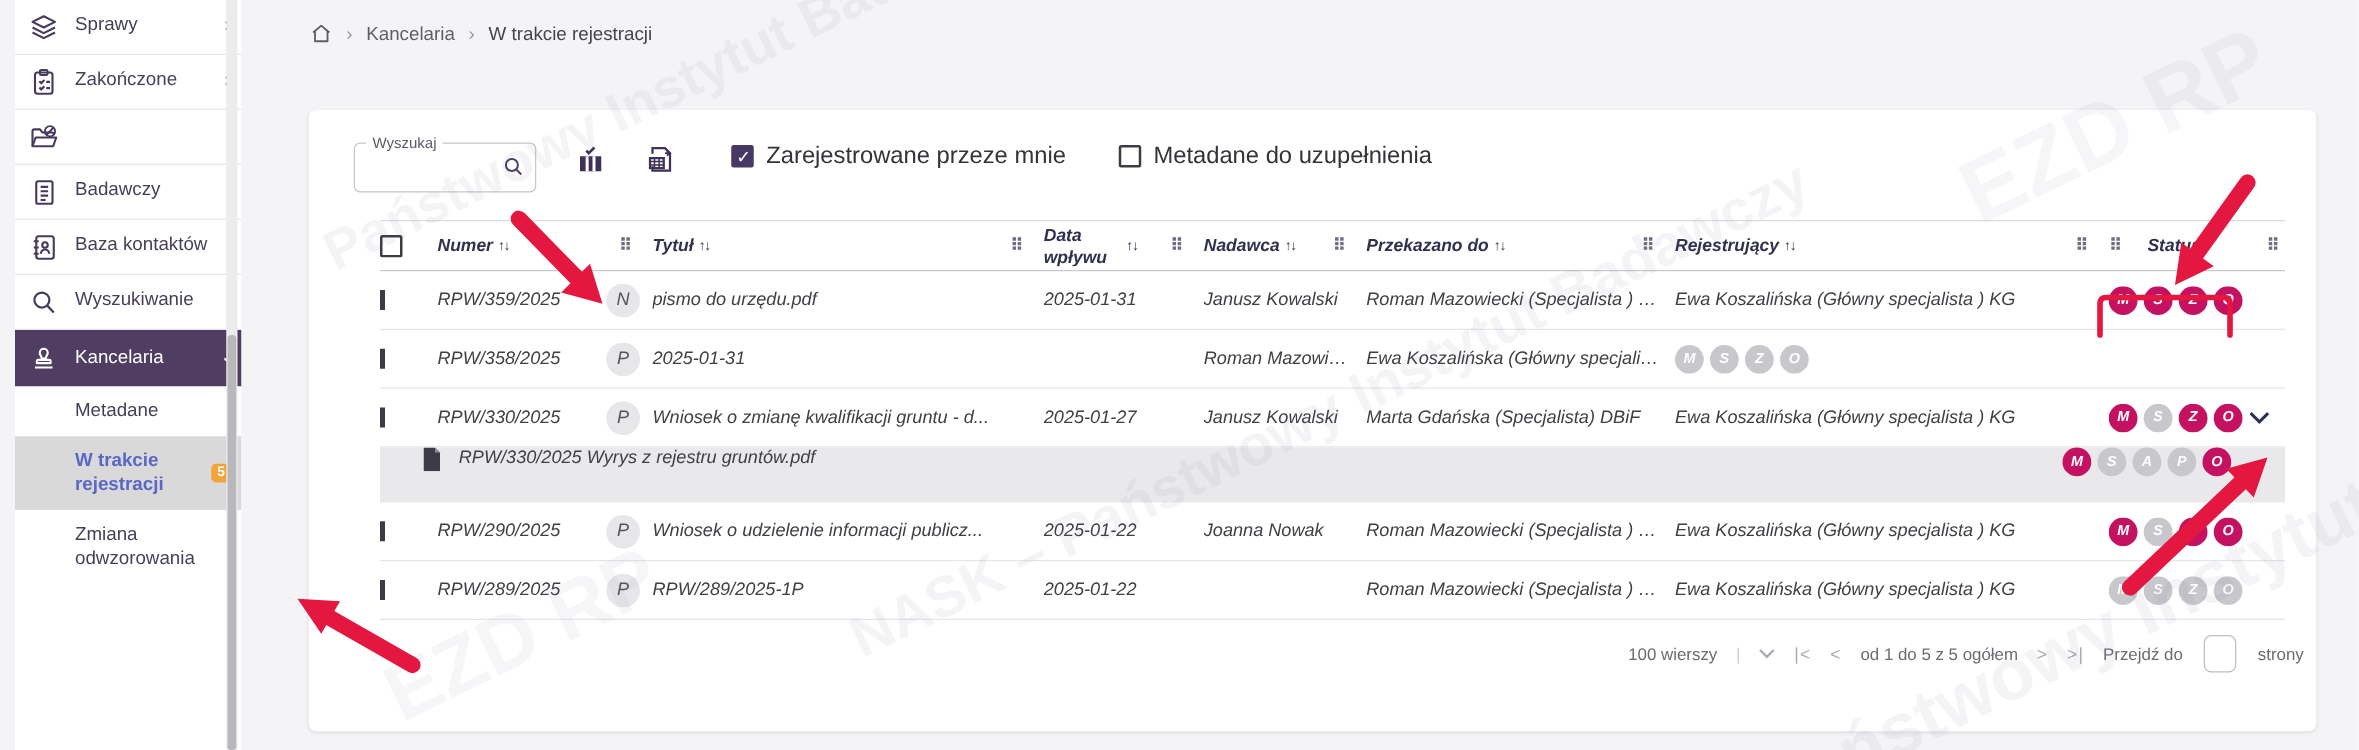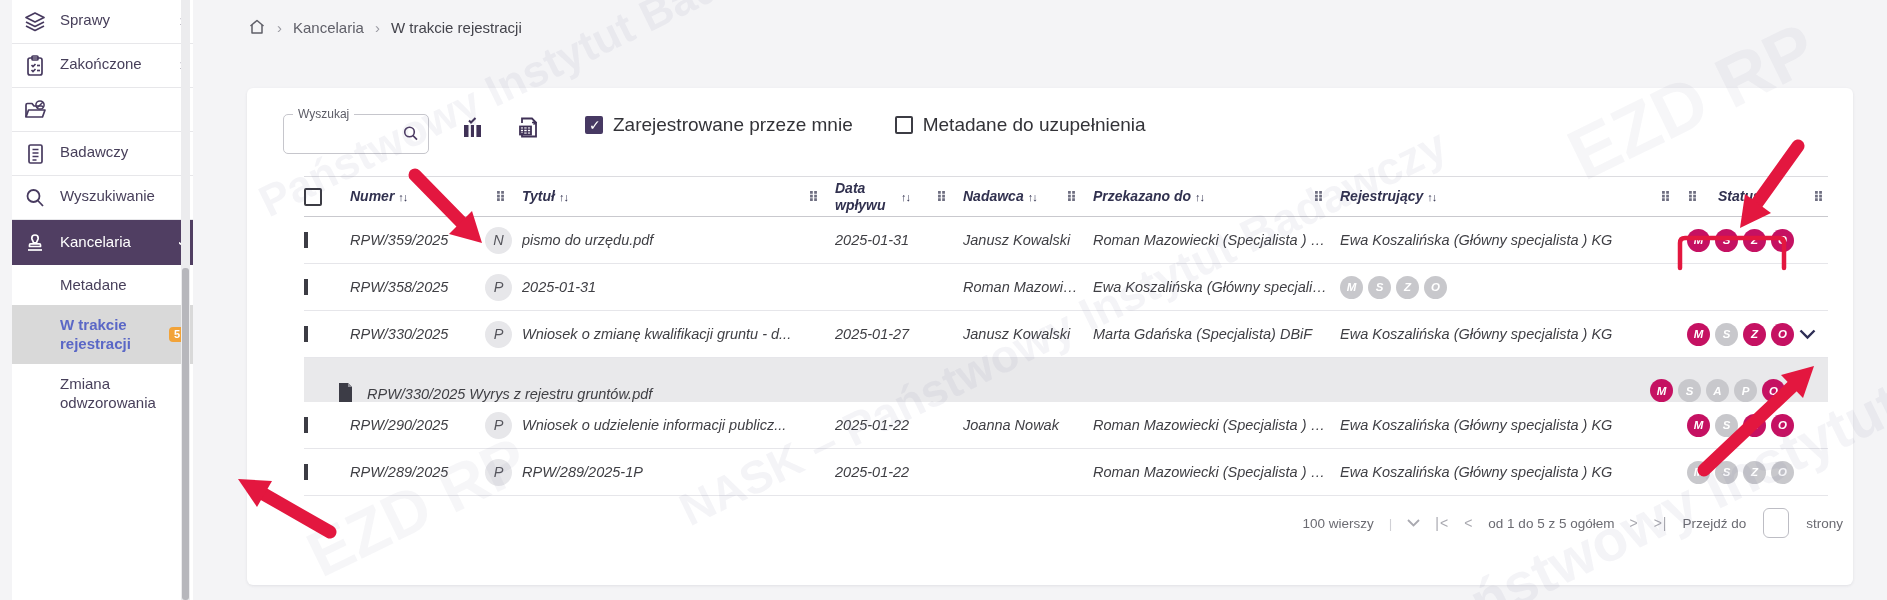--- a/index.html
+++ b/index.html
@@ -61,21 +61,21 @@
   .cell { overflow:hidden; white-space:nowrap; text-overflow:ellipsis; padding-right:8px; }
   .numcell { display:flex; align-items:center; justify-content:space-between; padding-right:10px; }
   .np { width:27px; height:27px; min-width:27px; border-radius:50%; background:#e7e7ea; color:#55555c;
     display:flex; align-items:center; justify-content:center; font-size:14.5px; }
   .stcell { display:flex; align-items:center; position:relative; padding-right:14px; }
   .st { width:23px; height:23px; min-width:23px; border-radius:50%; background:#c8c8cc; color:#fff;
     font-weight:bold; font-size:11.5px; display:inline-flex; align-items:center; justify-content:center;
     margin-right:5px; }
   .st.on { background:#c51162; }
   .expander { margin-left:auto; display:flex; cursor:pointer; }
-  .attach-row { height:44px; background:#e9e9eb; display:flex; align-items:flex-end; padding:0 38px 0 34px;
+  .attach-row { height:44px; background:#e9e9eb; display:flex; align-items:flex-start; padding:0 38px 0 34px;
     font-size:14.5px; color:#3f3f44; }
   .attach-row .atxt { margin-left:14px; }
   .attach-row .abadges { margin-left:auto; display:flex; align-items:center; }
   
   .pagination { display:flex; align-items:center; justify-content:flex-end; gap:15px;
     margin:12px 10px 0 0; font-size:13.5px; color:#6b6b72; }
   .pag-divider { color:#d0d0d5; }
   .pag-btn { color:#a9a9b0; font-size:14px; letter-spacing:1px; cursor:pointer; }
   .goto-input { width:26px; height:30px; border:1px solid #bdbdc4; border-radius:6px; outline:none;
     text-align:center; font-size:13px; margin:0 2px; }
@@ -124,20 +124,31 @@
     </span>
   </div>
   <div class="side-item">
     <span class="ic">
       <svg width="19" height="22" viewBox="0 0 19 22" fill="none" stroke="#473a5f" stroke-width="1.7">
           <rect x="3" y="2" width="13" height="18" rx="1.5"></rect>
           <path d="M6.5 6.5h6M6.5 10h6M6.5 13.5h6M6.5 17h4"></path>
         </svg>
     </span>
     <span class="lbl">Badawczy</span>
+  </div>
+  <div class="side-item">
+    <span class="ic">
+      <svg width="21" height="22" viewBox="0 0 21 22" fill="none" stroke="#473a5f" stroke-width="1.7">
+          <rect x="4" y="2" width="14" height="18" rx="2"></rect>
+          <path d="M2 6h4M2 11h4M2 16h4"></path>
+          <circle cx="11" cy="9" r="2.2"></circle>
+          <path d="M7.5 16c.6-2.4 2-3.4 3.5-3.4s2.9 1 3.5 3.4"></path>
+        </svg>
+    </span>
+    <span class="lbl">Baza kontaktów</span>
   </div>
   <div class="side-item">
     <span class="ic">
       <svg width="22" height="22" viewBox="0 0 22 22" fill="none" stroke="#473a5f" stroke-width="1.8">
           <circle cx="9.5" cy="9" r="6"></circle>
           <path d="M13.8 13.5 19 19"></path>
         </svg>
     </span>
     <span class="lbl">Wyszukiwanie</span>
   </div>

